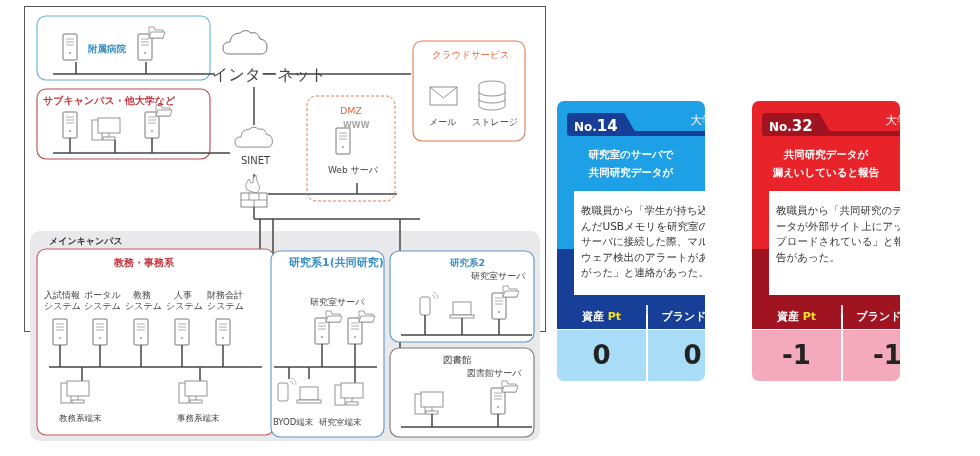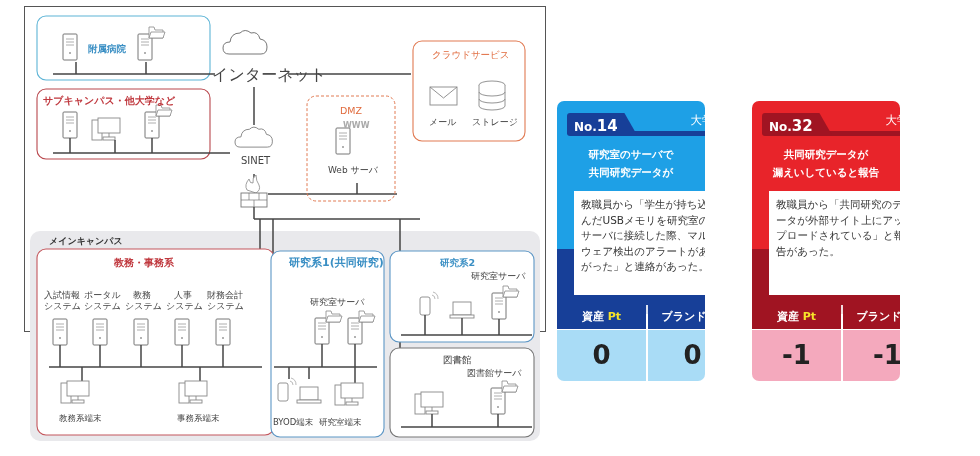--- a/index.html
+++ b/index.html
@@ -22,21 +22,21 @@
   .card .bg-mid { position:absolute; left:0; top:148px; right:0; height:65px; }
   .card .head { position:absolute; left:10px; top:12px; width:160px; height:22px; }
   .card .tab { position:absolute; left:0; top:0; width:70px; height:22px; border-radius:3px 0 0 3px; }
   .card .tabline { position:absolute; left:0; top:18px; width:160px; height:5px; border-radius:0 0 3px 3px; }
   .card .no { position:absolute; left:7px; top:4px; color:#fff; font-weight:bold; font-size:12px; }
   .card .no .num { font-size:15px; }
   .card .edition { position:absolute; right:2px; top:0px; color:#fff; font-size:11.5px; }
   .card .title { position:absolute; left:0; right:0; top:44px; text-align:center; color:#fff;
                  font-weight:bold; font-size:10.5px; line-height:18px; }
   .card .desc { position:absolute; left:17px; top:90px; width:146px; height:104px; background:#fff;
-                padding:6px 7px; box-sizing:border-box; font-size:10.5px; line-height:15.5px; color:#333; }
+                padding:12px 7px; box-sizing:border-box; font-size:10.5px; line-height:15.5px; color:#333; }
   .card .pt-head { position:absolute; top:204px; height:24px; color:#fff; font-weight:bold; font-size:11px;
                    line-height:24px; text-align:center; }
   .card .pt-head .pt { color:#f6e22a; }
   .card .pt-val { position:absolute; top:229px; height:51px; line-height:51px; text-align:center;
                   font-weight:bold; font-size:26px; color:#222; }
   .card .vdiv { position:absolute; left:89px; top:204px; width:2px; height:76px; background:#fff; opacity:.85; }
   .card .hdiv { position:absolute; left:0; right:0; top:228px; height:1px; background:#fff; opacity:.85; }
 </style>
 </head>
 <body>
@@ -210,21 +210,21 @@
   <span class="lbl c" style="left:141px;top:283px;width:34px;"><span>人事</span><br><span>システム</span></span>
   <span class="lbl c" style="left:182px;top:283px;width:34px;"><span>財務会計</span><br><span>システム</span></span>
   <span class="lbl" style="left:34px;top:406px;font-size:8.5px;">教務系端末</span>
   <span class="lbl" style="left:152px;top:406px;font-size:8.5px;">事務系端末</span>
 
   <span class="lbl title-blue" style="left:264px;top:250px;font-size:11px;">研究系1(共同研究)</span>
   <span class="lbl" style="left:285px;top:290px;">研究室サーバ</span>
   <span class="lbl" style="left:248px;top:410px;font-size:8.5px;">BYOD端末</span>
   <span class="lbl" style="left:294px;top:410px;font-size:8.5px;">研究室端末</span>
 
-  <span class="lbl title-blue" style="left:415px;top:250px;">研究系2</span>
+  <span class="lbl title-blue" style="left:425px;top:250px;">研究系2</span>
   <span class="lbl" style="left:446px;top:264px;">研究室サーバ</span>
 
   <span class="lbl title-dark" style="left:418px;top:347px;">図書館</span>
   <span class="lbl" style="left:442px;top:361px;">図書館サーバ</span>
 </div>
 
 <div class="card" id="card0" style="left:557px;top:101px;">
   <div class="bg-top" style="background:#1ea0e6;"></div>
   <div class="bg-mid" style="background:#173f98;"></div>
   <div class="head">

